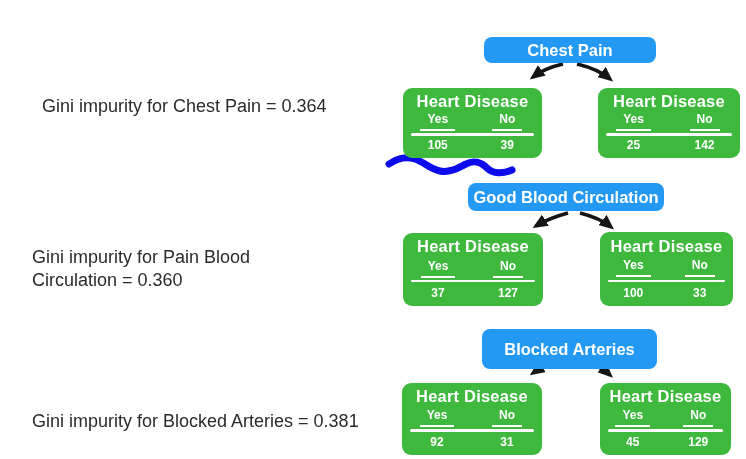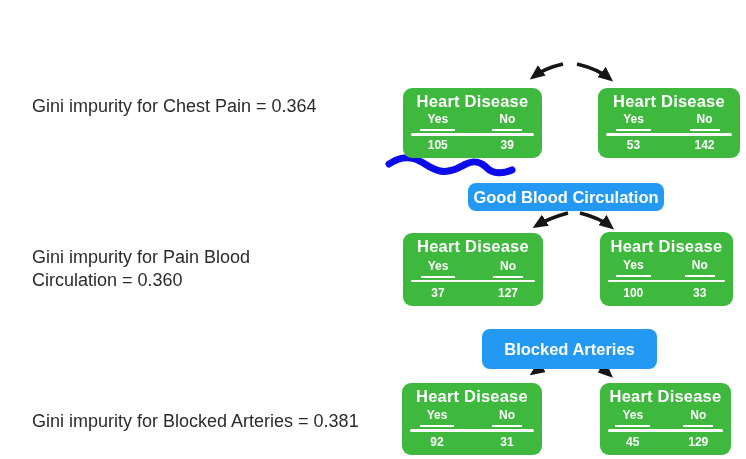--- a/index.html
+++ b/index.html
@@ -23,21 +23,21 @@
     position:absolute;z-index:2;background:var(--table-green,#3eb93e);color:#ffffff;
     font-weight:bold;border-radius:9px;display:flex;flex-direction:column;
     justify-content:space-evenly;padding:3px 0;box-sizing:border-box;text-align:center;
   }
   .t-title{font-size:16.5px;letter-spacing:0.2px;}
   .t-row{display:flex;font-size:12px;line-height:17px;}
   .t-row .cell{flex:1;text-align:center;}
   .u{display:inline-block;border-bottom:2.5px solid #ffffff;padding:0 7px 1px;}
   .t-sep{height:2.5px;background:#ffffff;margin:1px 8px;border-radius:2px;}
   
-  .g1{left:32px;top:95px;}
+  .g1{left:42px;top:95px;}
   .g2{left:32px;top:246px;}
   .g3{left:32px;top:410px;}
   .n1{left:484px;top:37px;width:172px;height:26px;}
   .n2{left:468px;top:183px;width:196px;height:28px;}
   .n3{left:482px;top:329px;width:175px;height:40px;}
   .t1l{left:403px;top:88px;width:139px;height:70px;}
   .t1r{left:598px;top:88px;width:142px;height:70px;}
   .t2l{left:403px;top:233px;width:140px;height:73px;}
   .t2r{left:600px;top:232px;width:133px;height:74px;}
   .t3l{left:402px;top:383px;width:140px;height:72px;}
@@ -59,20 +59,21 @@
     <path class="arrow" d="M568,213 Q549,218 536,226" marker-end="url(#ah)"></path>
     <path class="arrow" d="M580,213 Q600,218 611,227" marker-end="url(#ah)"></path>
     <path class="arrow" d="M565,359 Q546,364 533,373" marker-end="url(#ah)"></path>
     <path class="arrow" d="M578,359 Q598,364 610,375" marker-end="url(#ah)"></path>
     <path class="squiggle" d="M389,164 C396,159 406,156 415,159 C424,162 430,169 440,171 C450,173 458,168 466,164 C473,160 481,162 487,168 C493,174 503,174 512,170"></path>
   </svg>
 
   <div class="gini g1">
     <div>Gini impurity for Chest Pain = 0.364</div>
   </div>
+  <div class="node n1">Chest Pain</div>
 
   <div class="ht t1l">
     <div class="t-title">Heart Disease</div>
     <div class="t-row">
       <span class="cell"><span class="u">Yes</span></span>
       <span class="cell"><span class="u">No</span></span>
     </div>
     <div class="t-sep"></div>
     <div class="t-row">
       <span class="cell">105</span>
@@ -81,21 +82,21 @@
   </div>
 
   <div class="ht t1r">
     <div class="t-title">Heart Disease</div>
     <div class="t-row">
       <span class="cell"><span class="u">Yes</span></span>
       <span class="cell"><span class="u">No</span></span>
     </div>
     <div class="t-sep"></div>
     <div class="t-row">
-      <span class="cell">53</span>
+      <span class="cell">25</span>
       <span class="cell">142</span>
     </div>
   </div>
 
   <div class="gini g2">
     <div>Gini impurity for Pain Blood</div>
     <div>Circulation = 0.360</div>
   </div>
   <div class="node n2">Good Blood Circulation</div>
 

